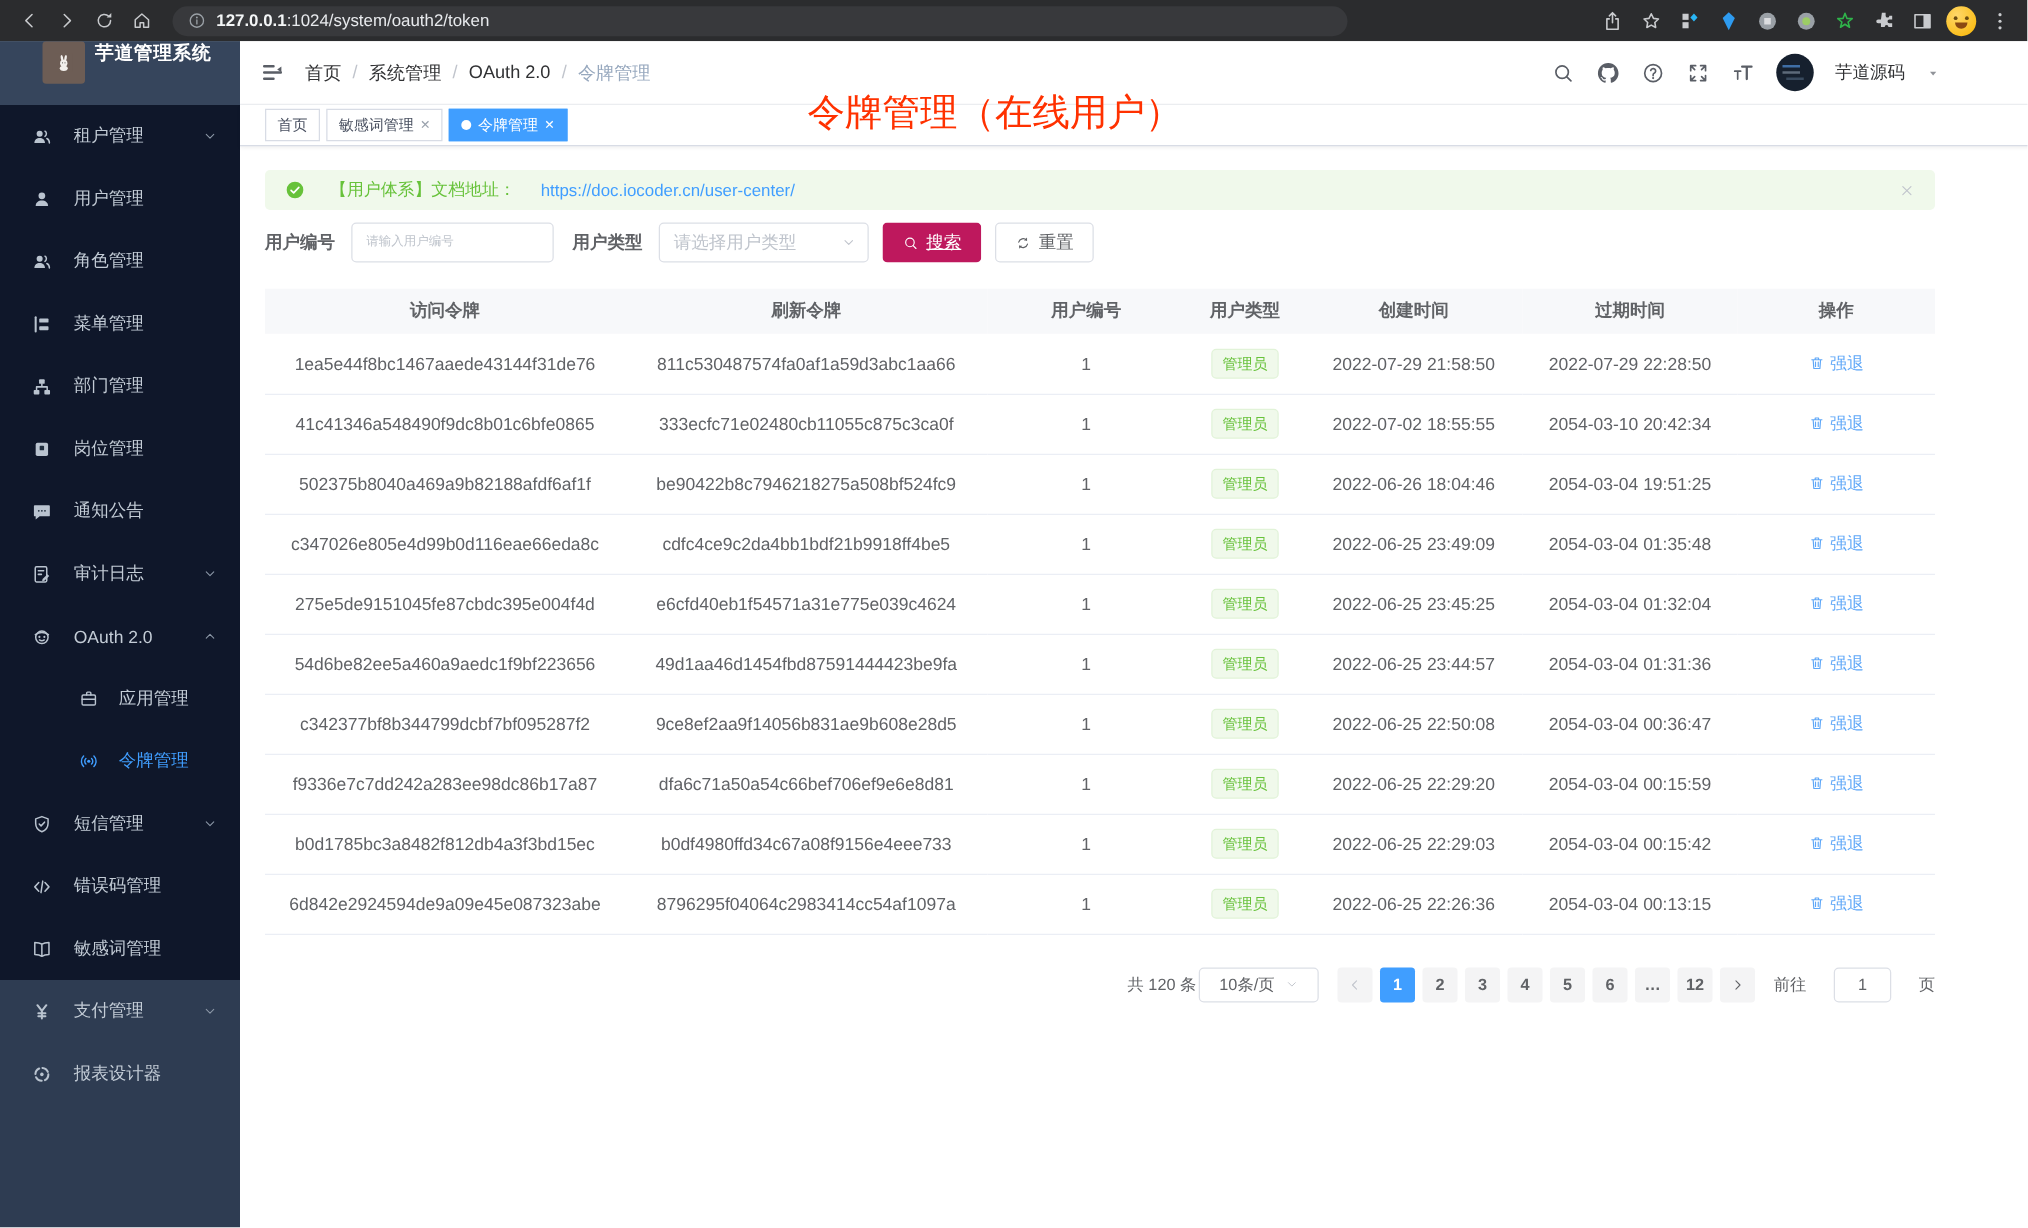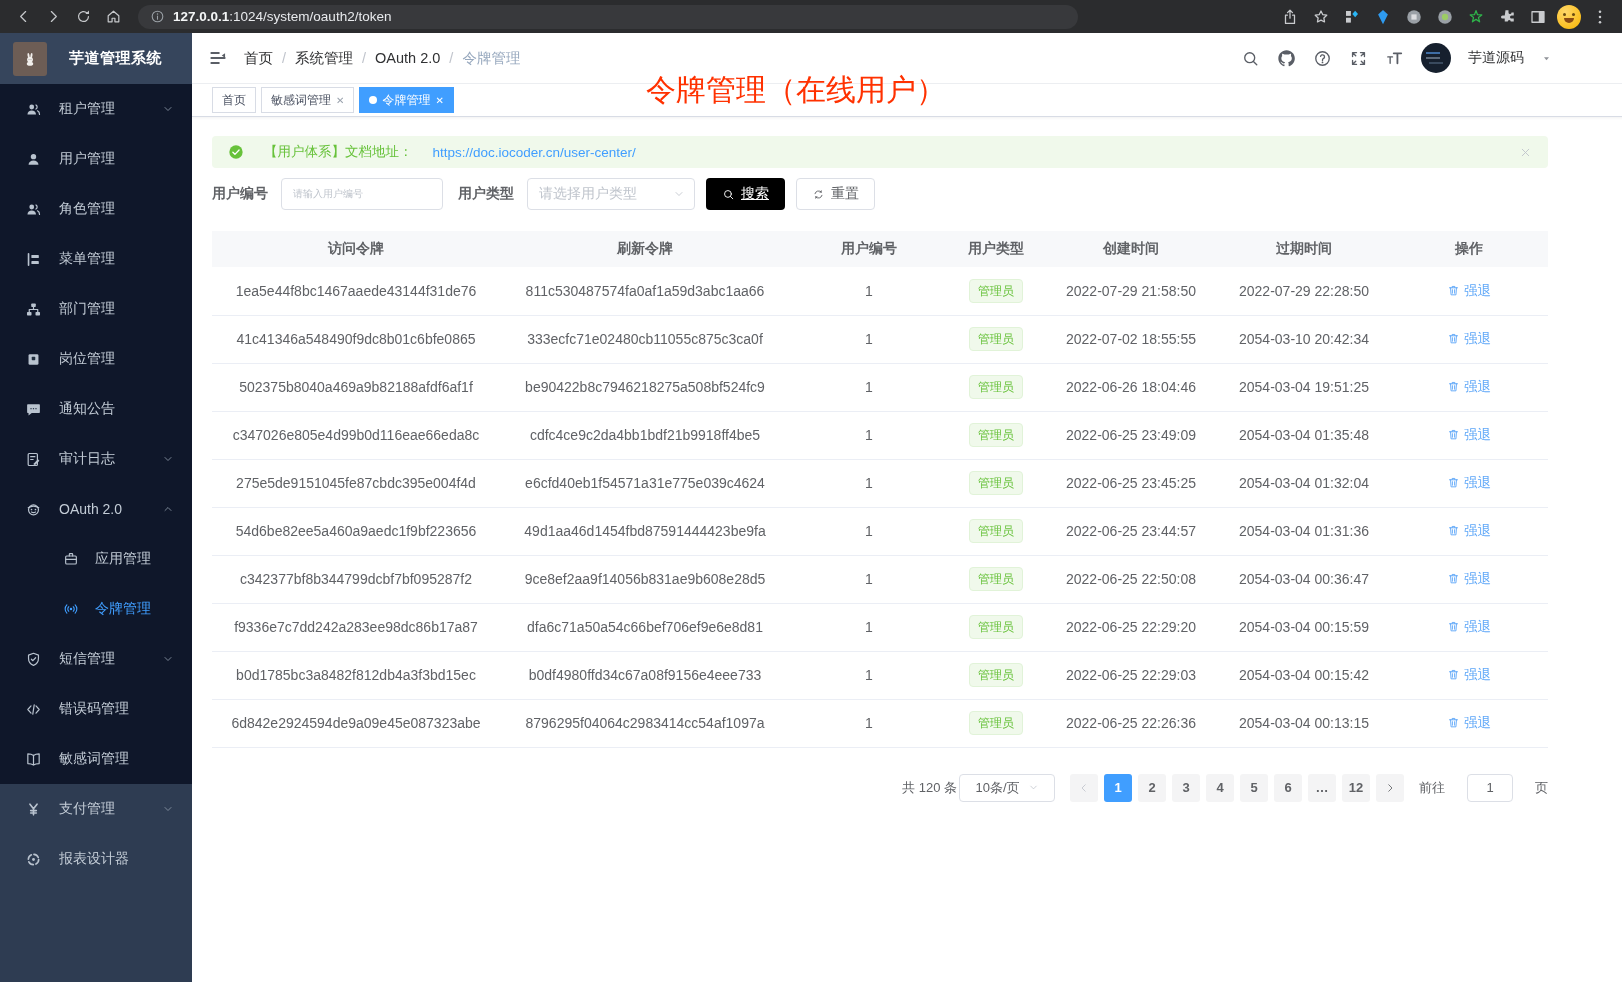--- a/index.html
+++ b/index.html
@@ -26,21 +26,21 @@
   .cicon.graycircle { color:#9aa0a6; }
   .emoji { width:24px; height:24px; border-radius:50%; background:radial-gradient(circle at 35% 30%, #ffd769, #f8b500); position:relative; }
   .emoji:before { content:""; position:absolute; left:6px; top:8px; width:3px; height:3px; border-radius:50%; background:#6b4c11; box-shadow:9px 0 0 #6b4c11; }
   .emoji:after { content:""; position:absolute; left:7px; top:13px; width:10px; height:5px; border-radius:0 0 10px 10px; background:#8a4a12; }
 
   
   .app { display:flex; height:949px; position:relative; }
 
   
   .sidebar { width:192px; flex:0 0 192px; background:#2e3c52; display:flex; flex-direction:column; overflow:hidden; }
-  .logo { height:51px; flex:0 0 51px; background:#36455c; display:flex; align-items:center; padding-left:13px; gap:22px; }
+  .logo { height:51px; flex:0 0 51px; background:#36455c; display:flex; align-items:flex-start; padding-left:34px; gap:8px; }
   .logo-img { width:34px; height:34px; border-radius:3px; background:#6d5d55; overflow:hidden; flex:0 0 auto; }
   .logo-title { color:#fff; font-size:15px; font-weight:700; letter-spacing:.5px; }
   .menu-main { background:#0f172a; }
   .menu-item { height:50px; display:flex; align-items:center; padding:0 18px 0 24px; color:#c3ccd6; font-size:14px; cursor:pointer; }
   .menu-item .mico { width:18px; font-size:17px; margin-right:17px; color:#b9c3cf; flex:0 0 auto; }
   .menu-item .chev { margin-left:auto; font-size:12px; color:#8b97a6; }
   .menu-item.child { padding-left:62px; }
   .menu-item.child .mico { font-size:16px; margin-right:15px; }
   .menu-item.active, .menu-item.active .mico { color:#409eff; }
 
@@ -77,21 +77,21 @@
   .alert .aclose { margin-left:auto; color:#c0c4cc; font-size:13px; cursor:pointer; }
 
   
   .filters { margin-top:10px; display:flex; align-items:center; }
   .flabel { font-weight:700; color:#606266; margin-right:13px; }
   .finput { width:162px; height:32px; border:1px solid #dcdfe6; border-radius:4px; padding:0 11px; font-size:10px; color:#606266; outline:none; margin-right:15px; font-family:Liberation Mono, monospace; }
   .finput::placeholder { color:#bfc4cc; }
   .fselect { width:168px; height:32px; border:1px solid #dcdfe6; border-radius:4px; padding:0 9px 0 11px; display:flex; align-items:center; color:#bfc4cc; margin-right:11px; cursor:pointer; }
   .fselect .chev { margin-left:auto; color:#c0c4cc; font-size:12px; }
   .btn { height:32px; border-radius:4px; display:inline-flex; align-items:center; gap:6px; padding:0 15px; font-size:14px; cursor:pointer; border:1px solid transparent; }
-  .btn-primary { background:#000000; color:#fff; margin-right:11px;text-decoration:underline; }
+  .btn-primary { background:#be185d; color:#fff; margin-right:11px;text-decoration:underline; }
   .btn-plain { background:#fff; color:#606266; border-color:#dcdfe6; }
   .btn .bico { font-size:13px; }
 
   
   table { width:100%; border-collapse:collapse; margin-top:21px; table-layout:fixed; }
   thead th { height:36px; background:#f7f8fa; color:#606266; font-size:14px; font-weight:700; text-align:center; }
   tbody td { height:48px; text-align:center; color:#606266; font-size:14px; border-bottom:1px solid #ebeef5; white-space:nowrap; overflow:hidden; }
   .badge { display:inline-block; background:#f0f9eb; border:1px solid #e1f3d8; color:#67c23a; border-radius:4px; font-size:12px; line-height:20px; padding:1px 8px; }
   .action { color:#5ea7f8; font-size:13.5px; display:inline-flex; align-items:center; gap:4px; cursor:pointer; }
   .action .bico { font-size:13px; }

